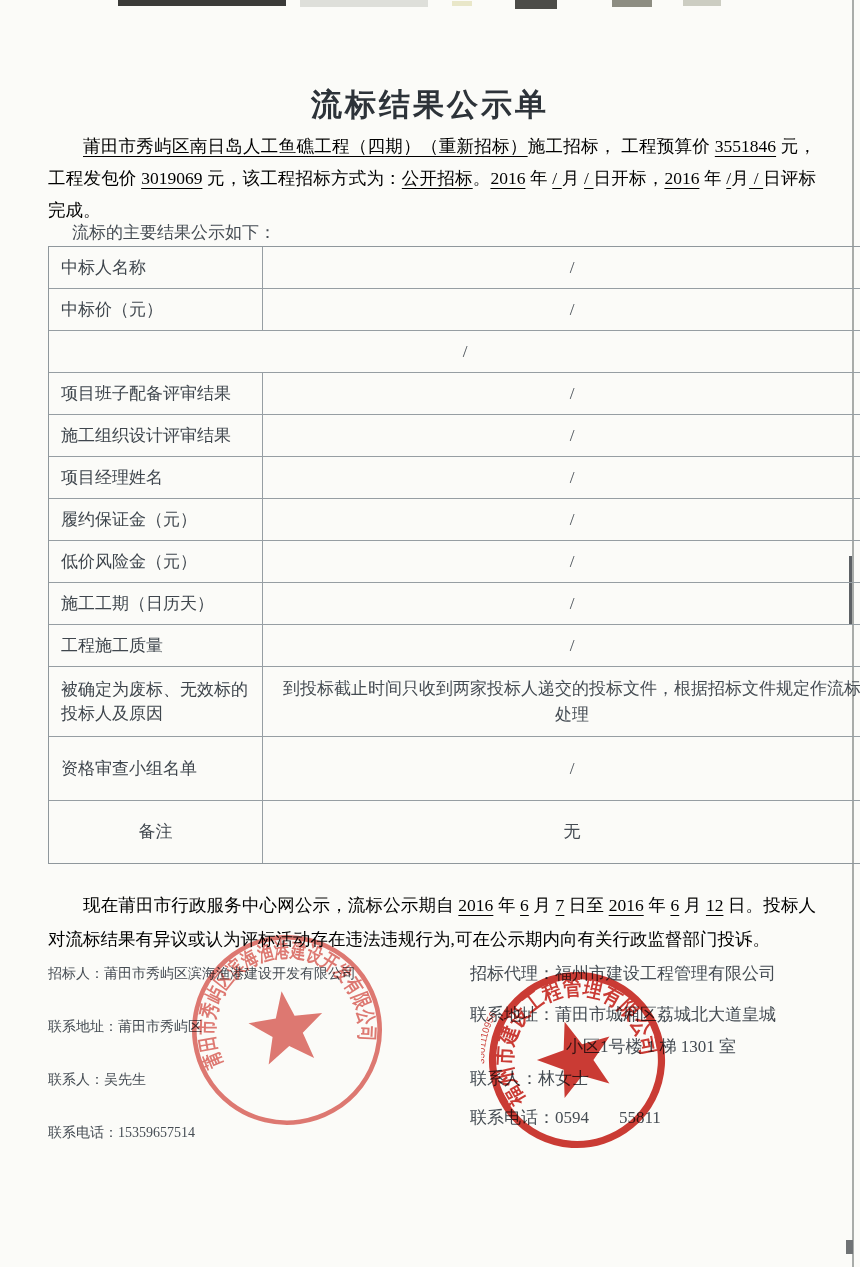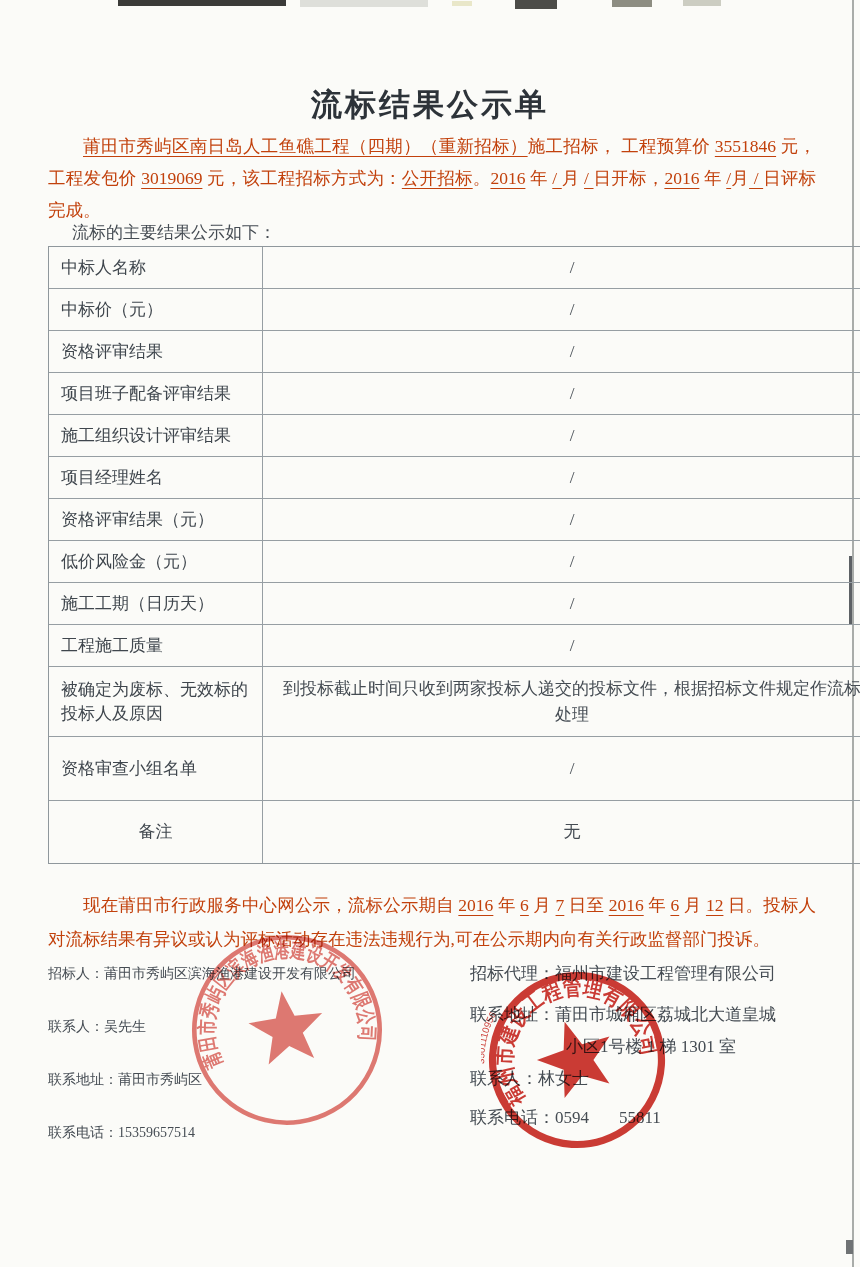--- a/index.html
+++ b/index.html
@@ -21,21 +21,21 @@
 
   .doc-title {
     position:absolute; left:0; top:84px; width:860px;
     text-align:center;
     font-family:"Liberation Sans","DejaVu Sans",sans-serif;
     font-weight:700; font-size:31px; letter-spacing:3px; color:#2d3339;
   }
   .para {
     position:absolute; left:48px; width:768px;
     font-size:17.5px; line-height:32px; text-align:justify;
-    color:#c2410c;
+    color:#000000;
   }
   .intro { top:130px; text-indent:2em; }
   .subtitle { position:absolute; left:48px; top:221px; font-size:17px; color:#454c53;margin-left:24px; }
   .closing { top:888px; text-indent:2em; line-height:34px; }
   .u { text-decoration:underline; text-underline-offset:4px; }
 
   .rtable {
     position:absolute; left:48px; top:246px; width:834px;
     border:1px solid #8f979c; border-bottom:1px solid #8f979c;
     background:transparent;
@@ -91,37 +91,36 @@
   <div class="rtable">
     <div class="trow h42">
       <div class="tl">中标人名称</div>
       <div class="tv">/</div>
     </div>
     <div class="trow h42">
       <div class="tl">中标价（元）</div>
       <div class="tv">/</div>
     </div>
     <div class="trow h42">
-      <div class="tl">资格评审结果</div>
       <div class="tv">/</div>
     </div>
     <div class="trow h42">
       <div class="tl">项目班子配备评审结果</div>
       <div class="tv">/</div>
     </div>
     <div class="trow h42">
       <div class="tl">施工组织设计评审结果</div>
       <div class="tv">/</div>
     </div>
     <div class="trow h42">
       <div class="tl">项目经理姓名</div>
       <div class="tv">/</div>
     </div>
     <div class="trow h42">
-      <div class="tl">资格评审结果（元）</div>
+      <div class="tl">履约保证金（元）</div>
       <div class="tv">/</div>
     </div>
     <div class="trow h42">
       <div class="tl">低价风险金（元）</div>
       <div class="tv">/</div>
     </div>
     <div class="trow h42">
       <div class="tl">施工工期（日历天）</div>
       <div class="tv">/</div>
     </div>
@@ -140,22 +139,22 @@
     <div class="trow h62">
       <div class="tl center">备注</div>
       <div class="tv">无</div>
     </div>
   </div>
 
   <div class="para closing"><span>现在莆田市行政服务中心网公示，流标公示期自 </span><span class="u">2016</span><span> 年 </span><span class="u">6</span><span> 月 </span><span class="u">7</span><span> 日至 </span><span class="u">2016</span><span> 年 </span><span class="u">6</span><span> 月 </span><span class="u">12</span><span> 日。投标人对流标结果有异议或认为评标活动存在违法违规行为,可在公示期内向有关行政监督部门投诉。</span></div>
 
   <div class="contact-left">
     <div class="cline">招标人：莆田市秀屿区滨海渔港建设开发有限公司</div>
+    <div class="cline">联系地址：莆田市秀屿区</div>
     <div class="cline">联系人：吴先生</div>
-    <div class="cline">联系地址：莆田市秀屿区</div>
     <div class="cline">联系电话：15359657514</div>
   </div>
 
   <div class="contact-right">
     <div class="agent-line">招标代理：福州市建设工程管理有限公司</div>
     <div class="addr1">联系地址：莆田市城厢区荔城北大道皇城</div>
     <div class="addr2">小区1号楼 1 梯 1301 室</div>
     <div class="person-line">联系人：林女士</div>
     <div class="phone-line">
       <span>联系电话：</span><span>0594</span><span class="phone-gap"></span><span>55811</span>

